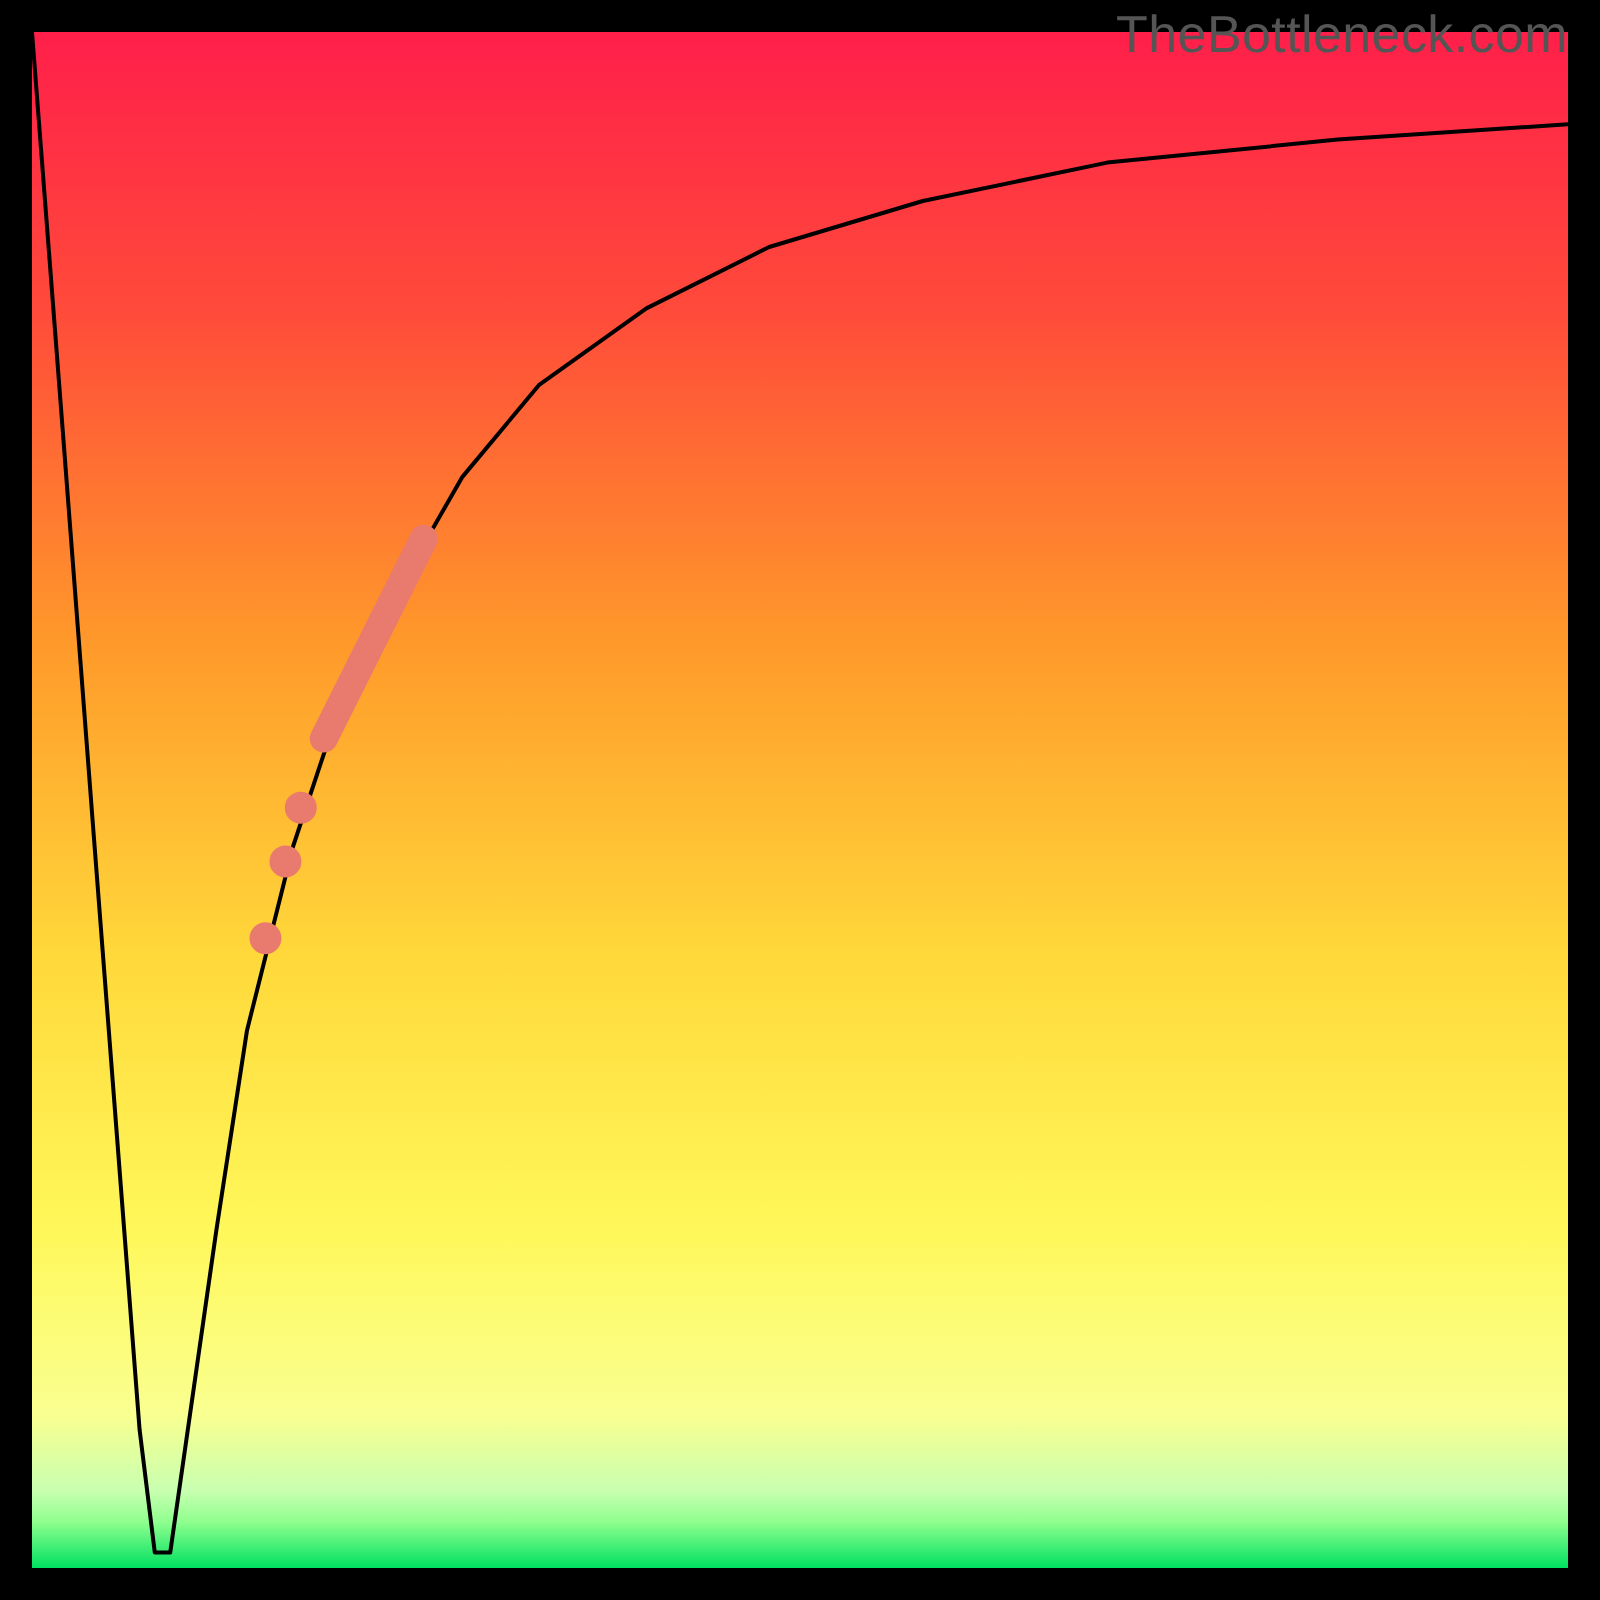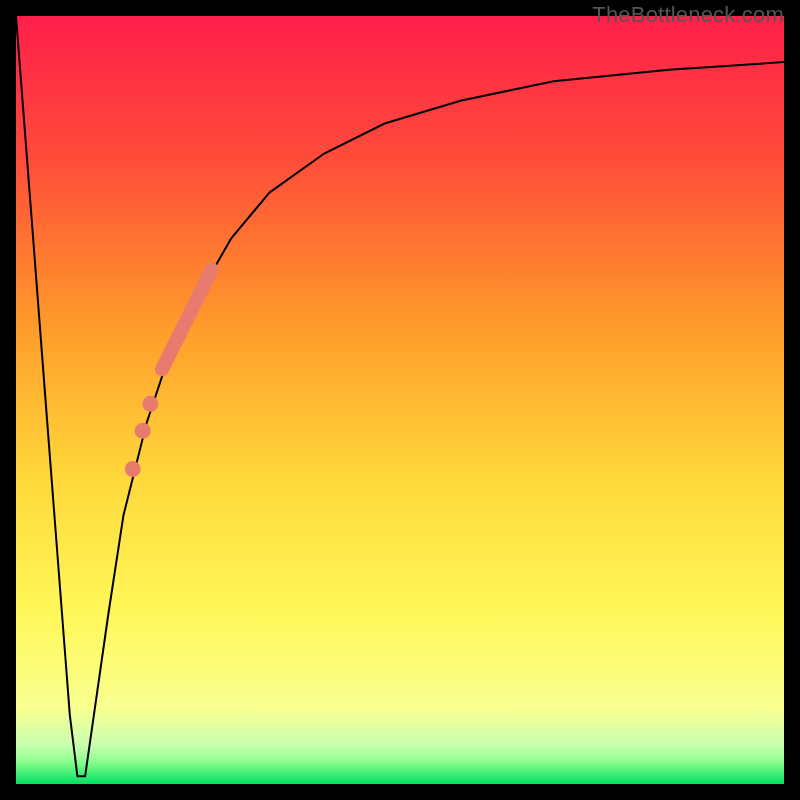--- a/index.html
+++ b/index.html
@@ -19,21 +19,21 @@
     left: 16px;
     top: 16px;
     width: 768px;
     height: 768px;
   }
   .watermark {
     position: absolute;
     top: 2px;
     right: 16px;
     font-family: Arial, Helvetica, sans-serif;
-    font-size: 22px;
+    font-size: 26px;
     font-weight: 500;
     color: #555;
     letter-spacing: 0.2px;
   }
   svg {
     display: block;
   }
 </style>
 </head>
 <body>

